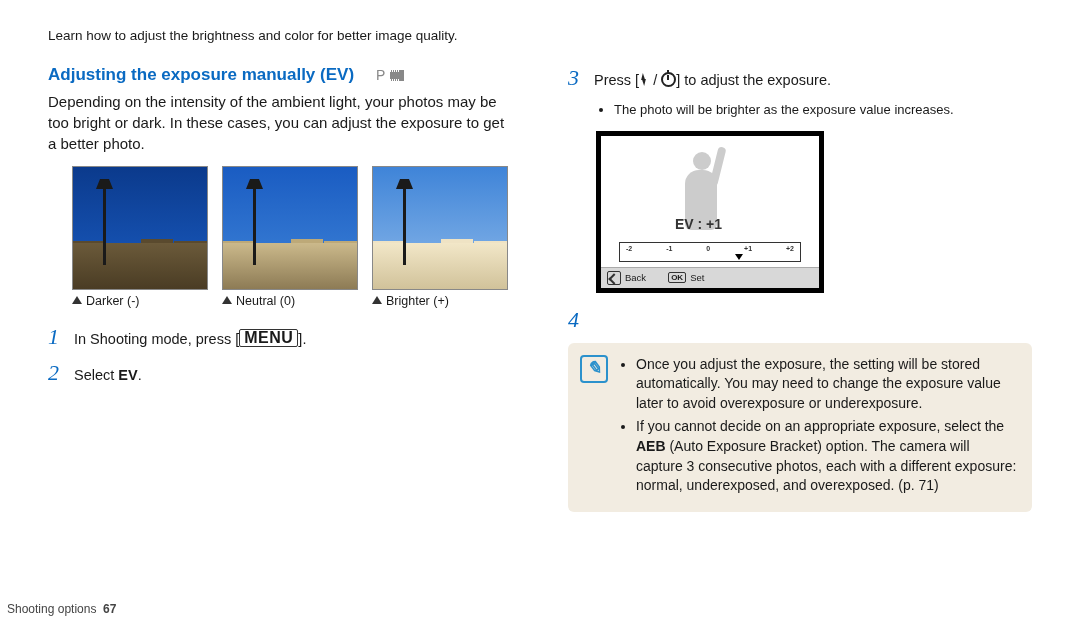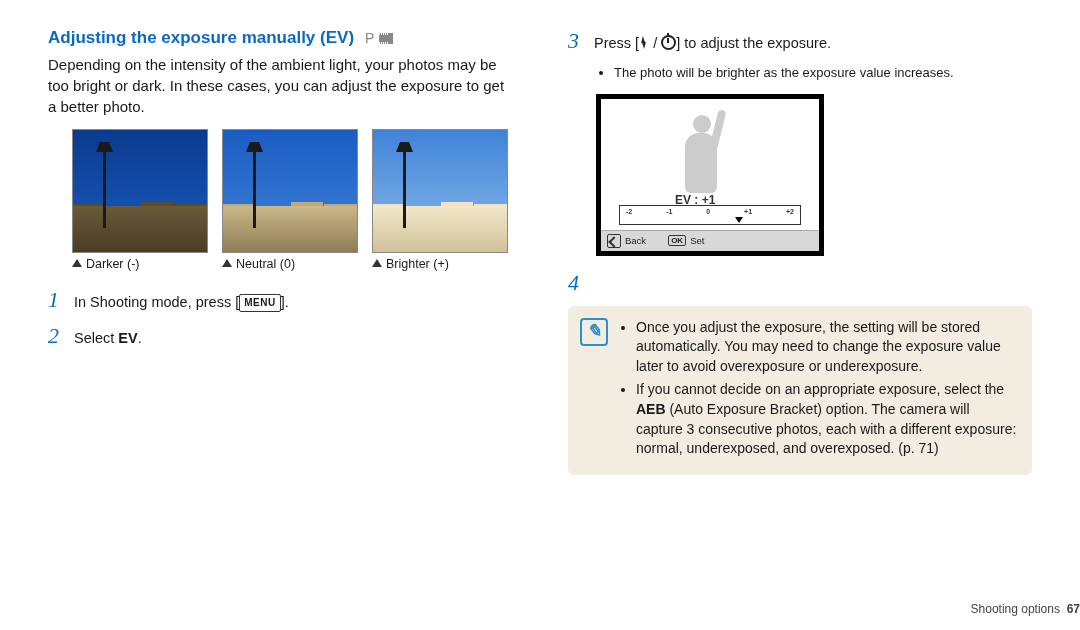--- a/index.html
+++ b/index.html
@@ -2,21 +2,21 @@
 <html><head>
 <meta charset="utf-8">
 <style>
   @page { size: 1080px 630px; margin: 0; }
   html, body { margin: 0; padding: 0; width: 1080px; height: 630px; background: #fff; font-family: "Segoe UI", Arial, sans-serif; color: #1a1a1a; }
   .page { padding: 28px 48px 18px 48px; box-sizing: border-box; height: 100%; position: relative; }
   h1.title { font-size: 30px; font-weight: 700; color: #0a6ac2; margin: 0 0 8px 0; letter-spacing: -0.3px; }
   .subtitle { font-size: 13.5px; margin: 0 0 22px 0; }
   .cols { display: flex; gap: 56px; }
   .col { flex: 1; min-width: 0; }
-  h2.section { font-size: 17px; font-weight: 700; color: #0a6ac2; margin: 0 0 6px 0; display: flex; align-items: center; gap: 11px; }
+  h2.section { font-size: 17px; font-weight: 700; color: #0a6ac2; margin: 0 0 6px 0; display: flex; align-items: center; gap: 22px; }
   .modes { color: #888; font-weight: 400; font-size: 14px; letter-spacing: 1px; display: inline-flex; align-items: center; gap: 4px; }
   .mode-movie { display: inline-block; width: 14px; height: 11px; background: #888; border-radius: 1px; position: relative; }
   .mode-movie::before, .mode-movie::after { content: ""; position: absolute; left: 0; right: 0; height: 2px; background: linear-gradient(to right, #fff 1px, #888 1px 2px, #fff 2px 3px, #888 3px 4px, #fff 4px 5px, #888 5px 6px, #fff 6px 7px, #888 7px 8px, #fff 8px 9px, #888 9px); }
   .mode-movie::before { top: 0; }
   .mode-movie::after { bottom: 0; }
   .body { font-size: 15px; line-height: 1.4; margin: 0 0 12px 0; }
   .thumbs { display: flex; gap: 14px; margin: 8px 0 4px 0; padding-left: 24px; }
   .thumb-box { width: 136px; }
   .thumb { width: 136px; height: 124px; border: 1px solid #888; box-sizing: border-box; position: relative; overflow: hidden; }
   .sky { position: absolute; inset: 0; }
@@ -33,36 +33,36 @@
   .b.m { background: #bda978; }
   .b.l { background: #efe3c4; }
   .lamp { position: absolute; left: 30px; bottom: 24px; width: 3px; height: 78px; background: #1a1a1a; }
   .lamp::before { content: ""; position: absolute; top: -10px; left: -7px; width: 17px; height: 12px; border-bottom: 10px solid #1a1a1a; border-left: 4px solid transparent; border-right: 4px solid transparent; box-sizing: border-box; }
   .cap { font-size: 12.5px; margin-top: 4px; }
   .tri-up { display: inline-block; width: 0; height: 0; border-left: 5px solid transparent; border-right: 5px solid transparent; border-bottom: 8px solid #333; margin-right: 4px; vertical-align: 1px; }
 
   ol.steps { list-style: none; padding: 0; margin: 16px 0 0 0; }
   ol.steps li { font-size: 14.5px; margin-bottom: 10px; display: flex; align-items: baseline; }
   .stepnum { font-style: italic; font-family: "Times New Roman", serif; font-size: 22px; color: #0a6ac2; font-weight: 400; width: 26px; display: inline-block; }
-  .key { display: inline-block; border: 1.5px solid #333; border-radius: 2px; padding: 0 4px; font-weight: 700; font-size: 10px; line-height: 16px; height: 16px; vertical-align: 1px; font-family: Arial, sans-serif; }
+  .key { display: inline-block; border: 1.5px solid #333; border-radius: 2px; padding: 0 4px; font-weight: 700; font-size: 16px; line-height: 16px; height: 16px; vertical-align: 1px; font-family: Arial, sans-serif; }
   .key.menu { letter-spacing: 0.5px; }
   .key.ok { font-size: 11px; letter-spacing: 0.5px; }
   .bold { font-weight: 700; }
 
   .step-sub { margin: 6px 0 12px 28px; padding: 0; font-size: 13px; }
   .step-sub li { list-style: disc; margin-left: 18px; margin-bottom: 0; line-height: 1.35; }
 
   
   .lcd-frame { width: 218px; margin: 2px 0 14px 28px; border: 2px solid #000; padding: 3px; background: #000; }
   .lcd-inner { background: #fff; height: 152px; position: relative; }
   .silhouette { position: absolute; left: 64px; top: 10px; width: 72px; height: 92px; }
   .sil-body { position: absolute; left: 20px; top: 24px; width: 32px; height: 60px; background: #ccc; border-radius: 14px 14px 6px 6px; }
   .sil-head { position: absolute; left: 28px; top: 6px; width: 18px; height: 18px; background: #ccc; border-radius: 50%; }
   .sil-arm { position: absolute; left: 44px; top: 0; width: 8px; height: 40px; background: #ccc; border-radius: 4px; transform: rotate(14deg); transform-origin: bottom center; }
-  .evlabel { position: absolute; left: 74px; top: 94px; font-size: 12px; font-weight: 700; color: #333; }
+  .evlabel { position: absolute; left: 74px; top: 80px; font-size: 14px; font-weight: 700; color: #333; }
   .meter { position: absolute; left: 18px; right: 18px; top: 106px; height: 18px; border: 1px solid #333; background: #fff; }
   .ticks { position: absolute; left: 0; right: 0; top: 2px; font-size: 7px; display: flex; justify-content: space-between; padding: 0 6px; color: #333; font-weight: 700; }
   .cursor { position: absolute; bottom: 1px; left: 66%; width: 0; height: 0; border-left: 4px solid transparent; border-right: 4px solid transparent; border-top: 6px solid #000; transform: translateX(-4px); }
   .lcd-bottom { position: absolute; bottom: 0; left: 0; right: 0; height: 20px; background: #d8d8d8; border-top: 1px solid #aaa; font-size: 9.5px; display: flex; align-items: center; }
   .b-back-icon { display: inline-block; width: 12px; height: 12px; border: 1px solid #333; border-radius: 2px; margin: 0 4px 0 6px; position: relative; }
   .b-back-icon::after { content: ""; position: absolute; left: 2px; top: 3px; width: 6px; height: 6px; border-left: 2px solid #333; border-bottom: 2px solid #333; transform: rotate(45deg); }
   .b-ok-icon { display: inline-block; font-size: 8px; font-weight: 700; border: 1px solid #333; border-radius: 2px; padding: 0 2px; margin: 0 4px 0 22px; }
 
   
   .note { display: flex; gap: 12px; background: #f2ece1; border-radius: 6px; padding: 12px 14px 12px 12px; margin-top: 6px; }
@@ -71,26 +71,27 @@
   .note ul li { margin-bottom: 4px; }
 
   
   .icon-flash { display: inline-block; position: relative; width: 10px; height: 14px; vertical-align: -2px; }
   .icon-flash::before { content: ""; position: absolute; left: 3px; top: 0; border-left: 4px solid #222; border-top: 7px solid transparent; border-bottom: 0; width: 0; height: 0; transform: skewX(-14deg); }
   .icon-flash::after { content: ""; position: absolute; left: 2px; top: 6px; border-right: 4px solid #222; border-bottom: 7px solid transparent; width: 0; height: 0; transform: skewX(-14deg); }
   .icon-timer { display: inline-block; width: 11px; height: 11px; border: 2px solid #222; border-radius: 50%; position: relative; vertical-align: -2px; }
   .icon-timer::before { content: ""; position: absolute; left: 4px; top: -4px; width: 2px; height: 4px; background: #222; }
   .icon-timer::after { content: ""; position: absolute; left: 4px; top: 1px; width: 2px; height: 5px; background: #222; }
 
-  .footer { position: absolute; bottom: 14px; left: 0; right: 0; text-align: right; font-size: 12px; color: #444; }
+  .footer { position: absolute; bottom: 14px; left: 7px; right: 0; text-align: left; font-size: 12px; color: #444; }
 </style>
 </head>
 <body>
 
 <div class="page">
+  <p class="subtitle">Learn how to adjust the brightness and color for better image quality.</p>
 
   <div class="cols">
 
     <div class="col">
       <h2 class="section">
         <span>Adjusting the exposure manually (EV)</span>
         <span class="modes">
           <span>P</span>
           <span class="mode-movie"></span>
         </span>

